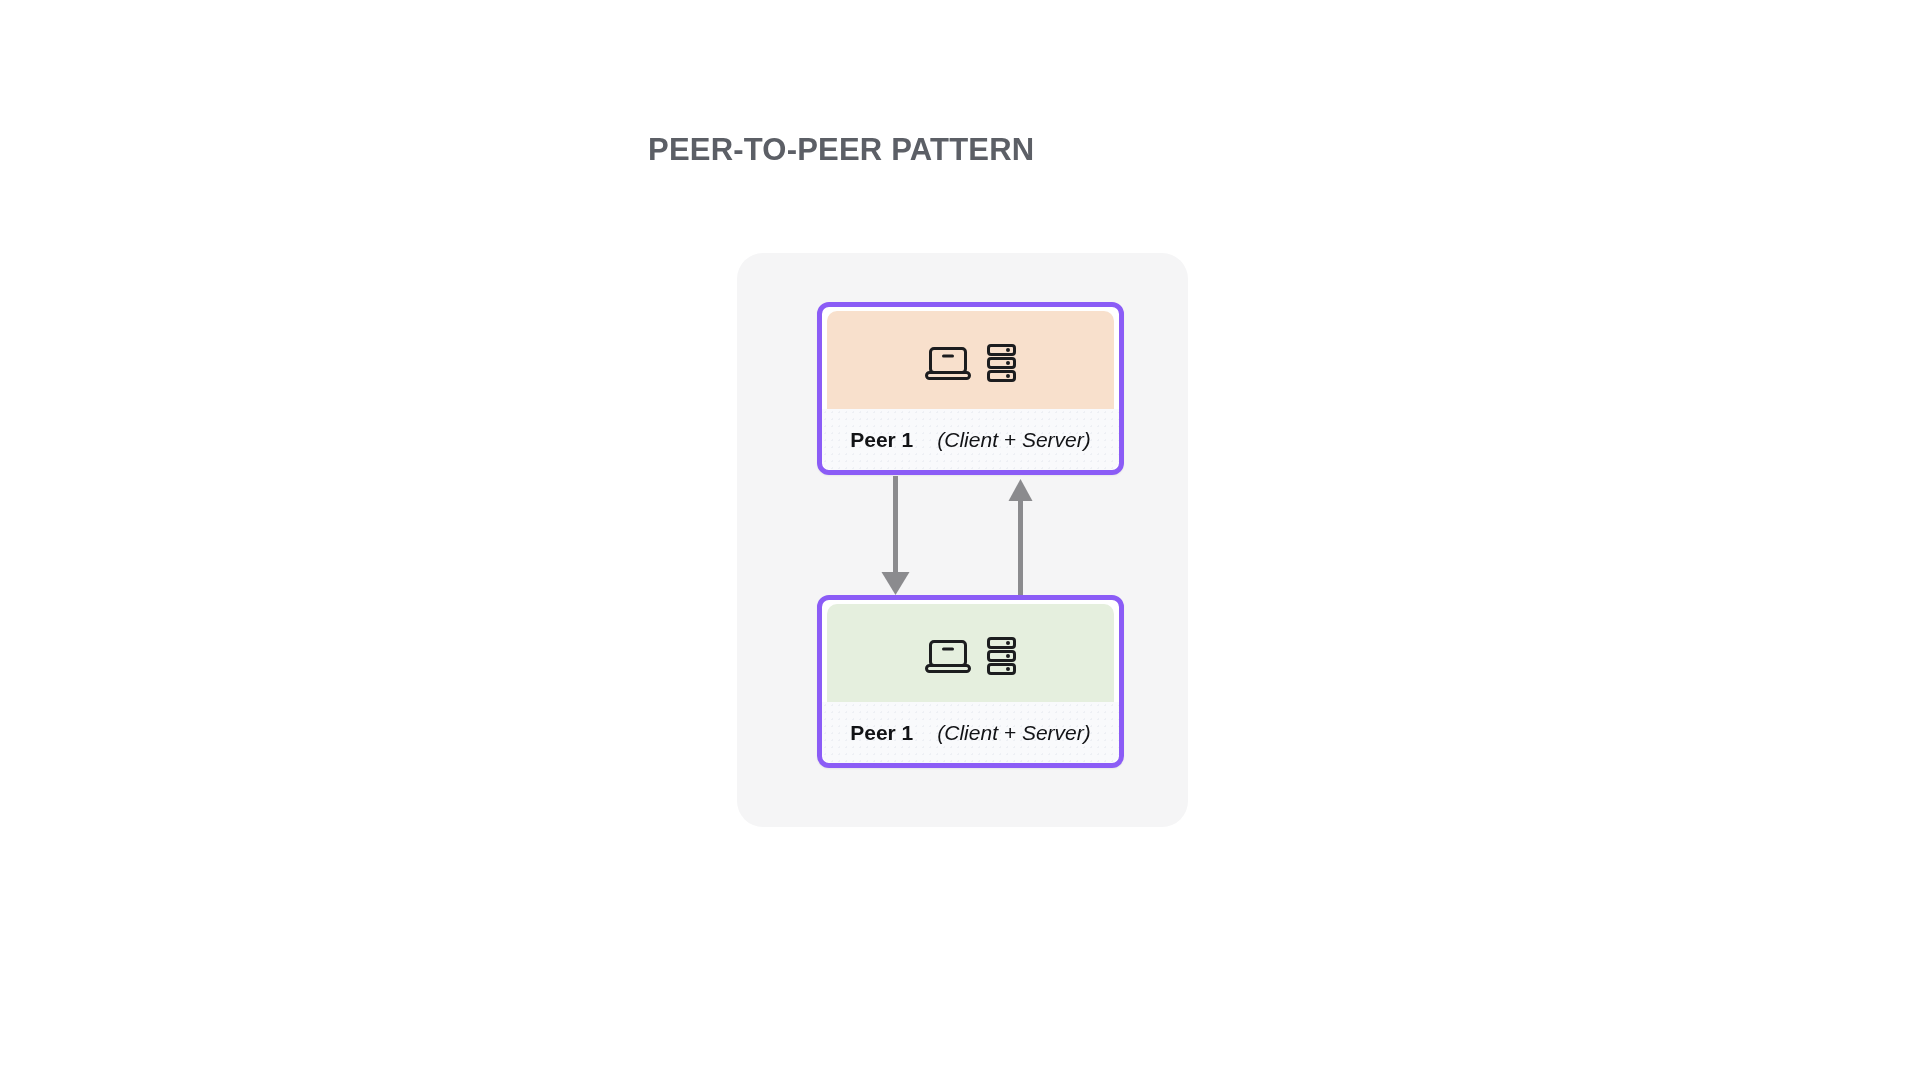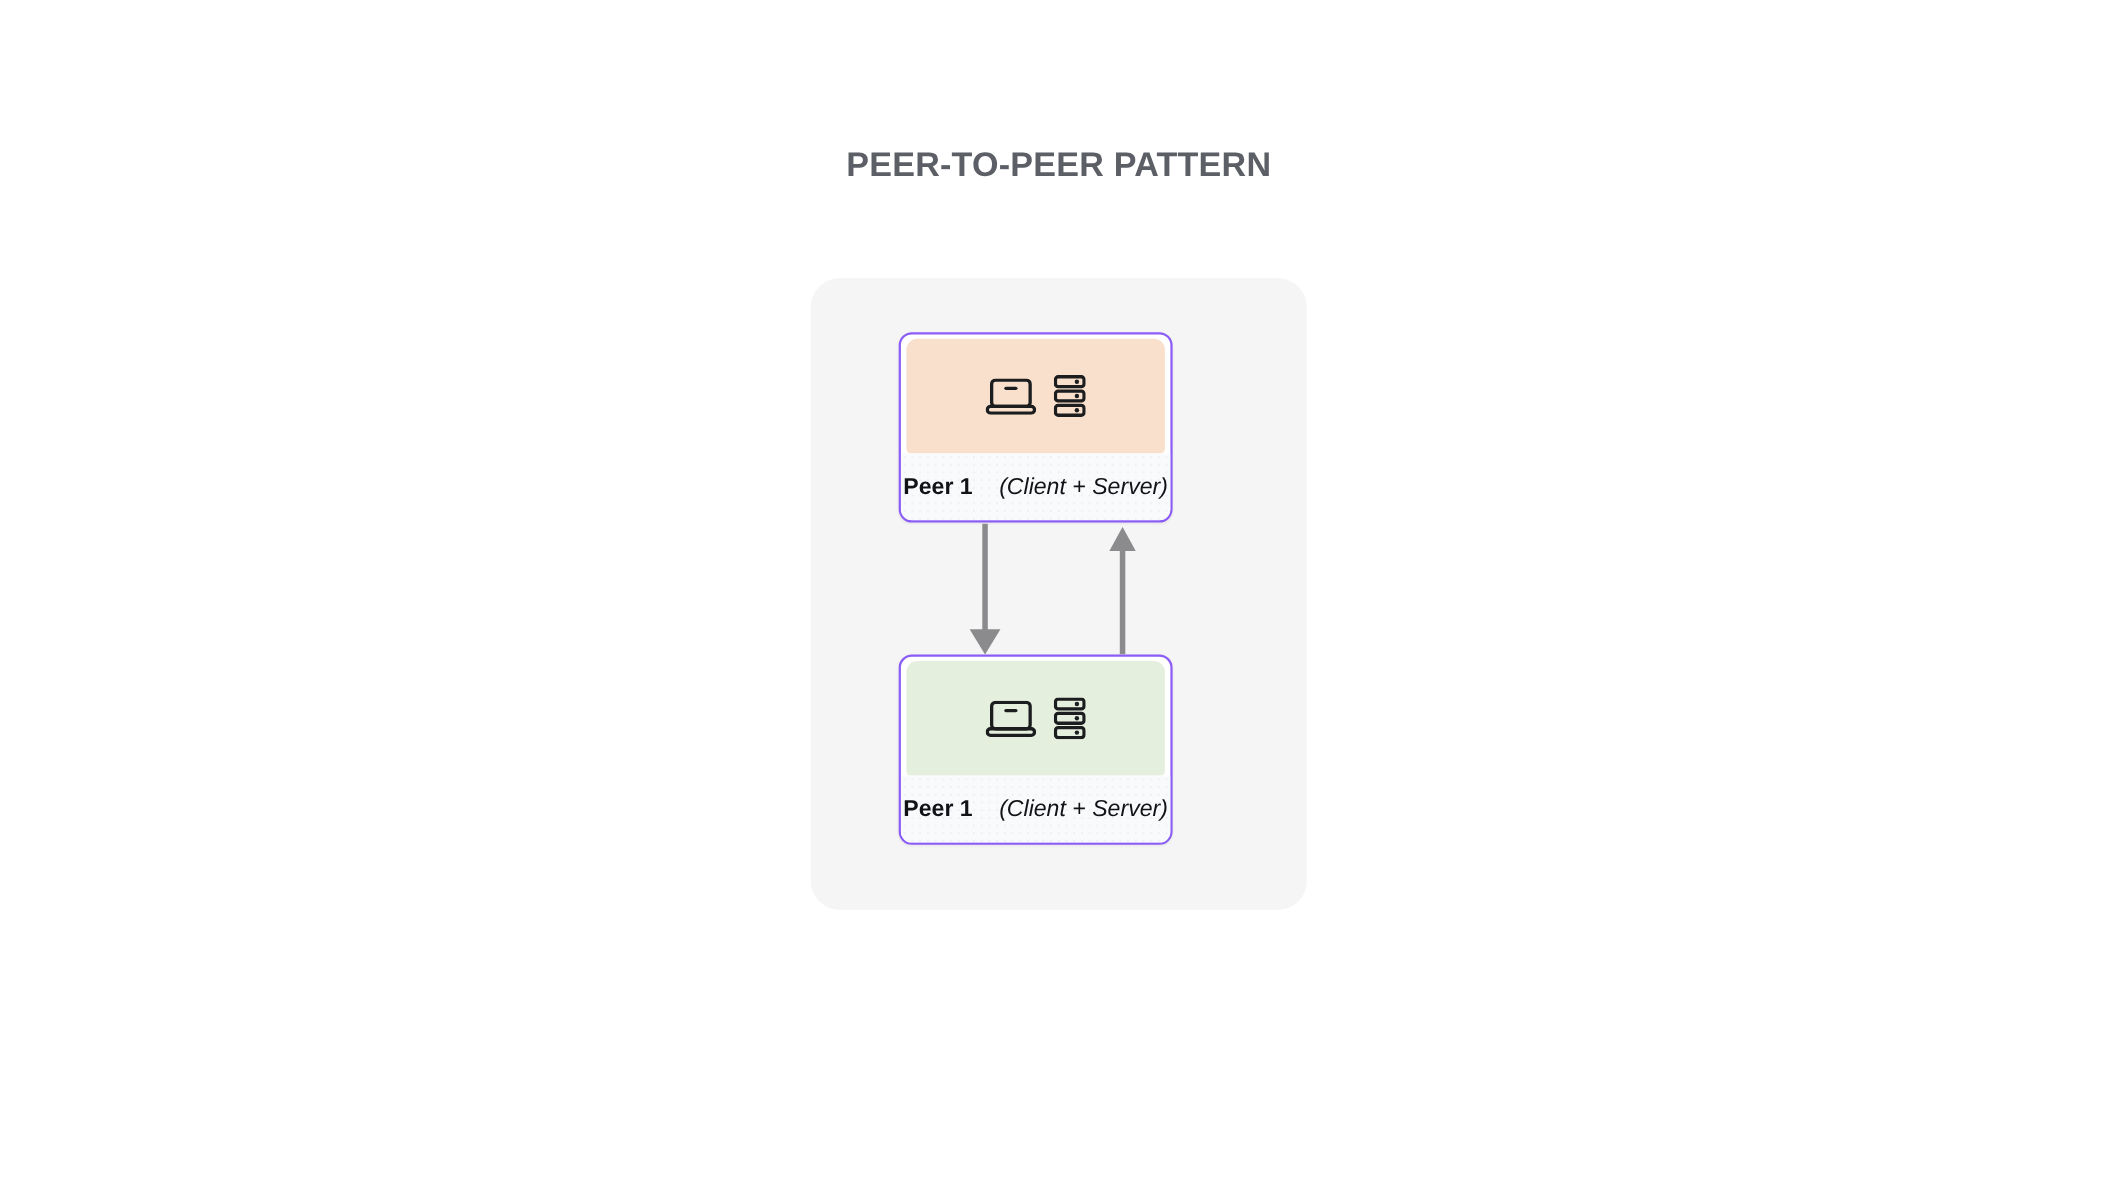--- a/index.html
+++ b/index.html
@@ -9,42 +9,42 @@
     -webkit-font-smoothing: antialiased;
   }
   .canvas {
     position: relative;
     width: 1920px; height: 1080px;
     background: #ffffff;
     overflow: hidden;
   }
   .title {
     position: absolute;
-    left: 687px; top: 134px; width: 551px;
+    left: 648px; top: 134px; width: 551px;
     margin: 0;
-    text-align: center;
+    text-align: left;
     font-size: 31px;
     font-weight: 700;
     letter-spacing: 0.2px;
     color: #5c5f66;
     line-height: 1;
   }
   .panel {
     position: absolute;
     left: 737px; top: 253px;
     width: 451px; height: 574px;
     background: #f5f5f6;
     border-radius: 26px;
   }
   .node {
     position: absolute;
     left: 80px;
-    width: 249px; height: 173px;
+    width: 307px; height: 173px;
     background: #ffffff;
-    border: 2px solid #8b5cf6;
+    border: 5px solid #8b5cf6;
     border-radius: 12px;
     box-sizing: border-box;
     box-shadow: 0 1px 2px rgba(0,0,0,0.06);
   }
   .node-top { top: 49px; }
   .node-bottom { top: 342px; }
   .node-header {
     position: absolute;
     left: 5px; right: 5px; top: 4px;
     height: 104px;

